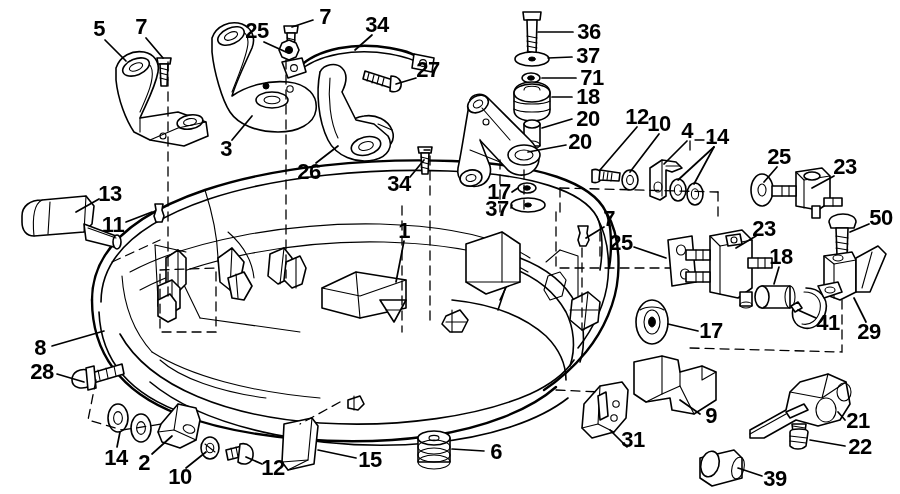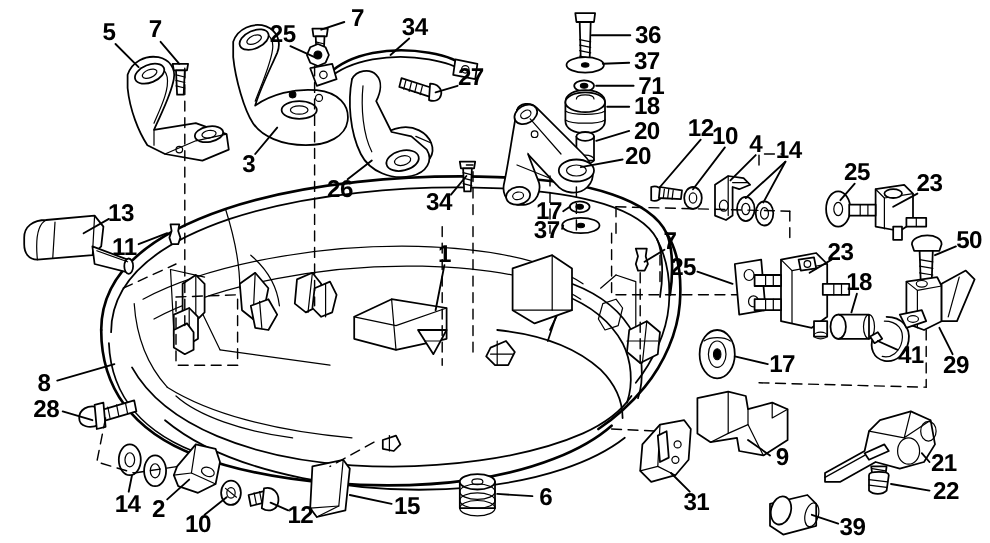--- a/index.html
+++ b/index.html
@@ -573,19 +573,19 @@
   <div class="callout" style="left:828px;top:323px">41</div>
   <div class="callout" style="left:869px;top:332px">29</div>
   <div class="callout" style="left:40px;top:348px">8</div>
   <div class="callout" style="left:42px;top:372px">28</div>
   <div class="callout" style="left:116px;top:458px">14</div>
   <div class="callout" style="left:144px;top:463px">2</div>
   <div class="callout" style="left:180px;top:477px">10</div>
   <div class="callout" style="left:273px;top:468px">12</div>
   <div class="callout" style="left:370px;top:460px">15</div>
   <div class="callout" style="left:496px;top:452px">6</div>
-  <div class="callout" style="left:633px;top:457px">31</div>
+  <div class="callout" style="left:633px;top:440px">31</div>
   <div class="callout" style="left:711px;top:416px">9</div>
   <div class="callout" style="left:858px;top:421px">21</div>
   <div class="callout" style="left:860px;top:447px">22</div>
   <div class="callout" style="left:775px;top:479px">39</div>
 
 </div>
 
 </body></html>

